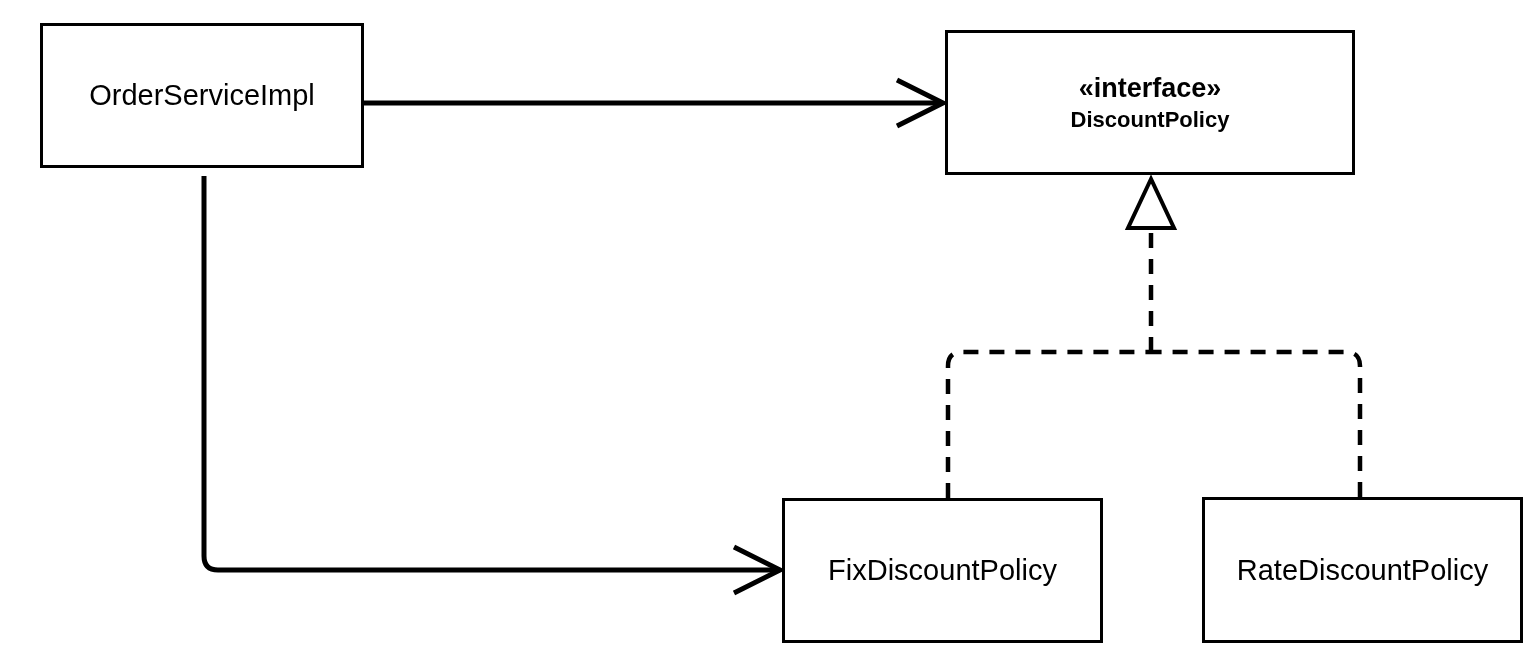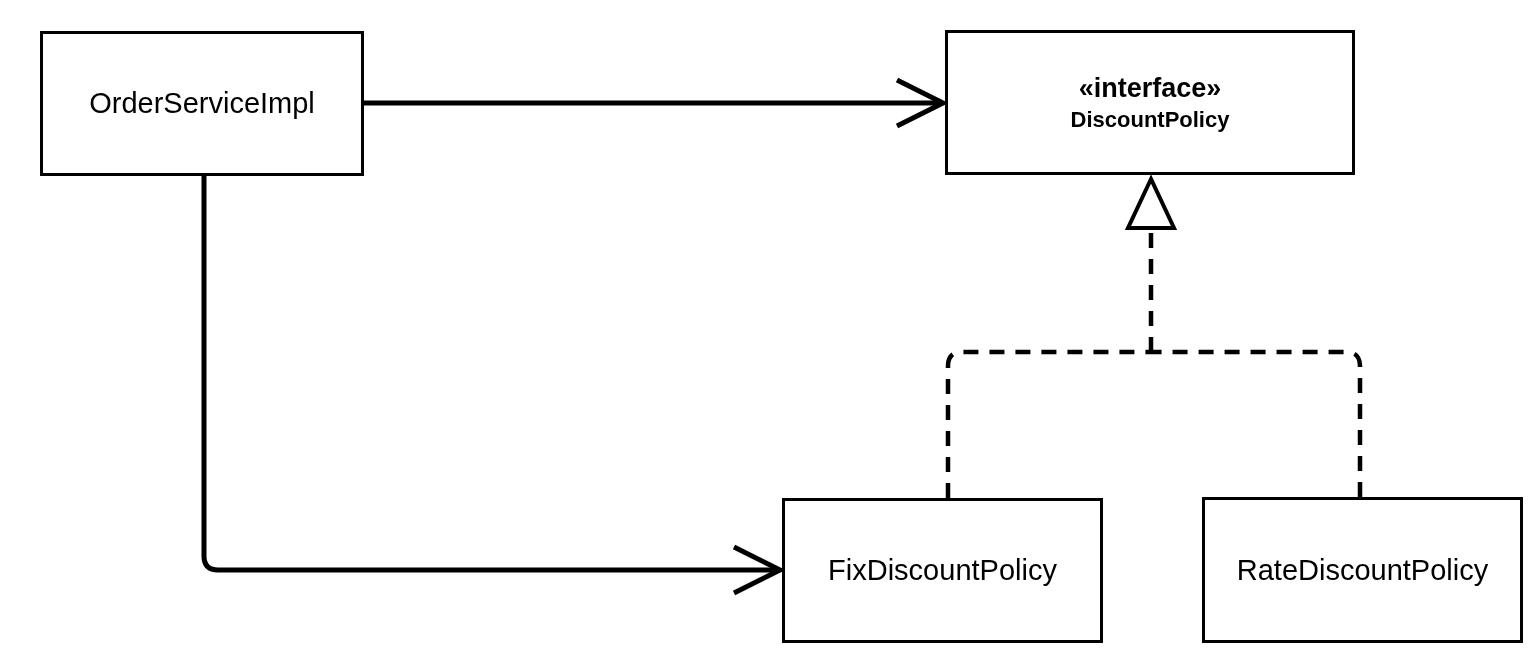--- a/index.html
+++ b/index.html
@@ -48,21 +48,21 @@
     line-height: 1.3;
     white-space: nowrap;
     font-weight: bold;
   }
   .uml-box .iface-name {
     font-size: 22px;
     font-weight: bold;
     line-height: 1.3;
     white-space: nowrap;
   }
-  #box-order   { left: 40px;   top: 31px;  width: 324px; height: 145px; }
+  #box-order   { left: 40px;   top: 23px;  width: 324px; height: 145px; }
   #box-iface   { left: 945px;  top: 30px;  width: 410px; height: 145px; }
   #box-fix     { left: 782px;  top: 498px; width: 321px; height: 145px; }
   #box-rate    { left: 1202px; top: 497px; width: 321px; height: 146px; }
 </style>
 </head>
 <body>
 
 <div class="canvas">
 
   <svg class="connectors" width="1528" height="652" viewBox="0 0 1528 652">

